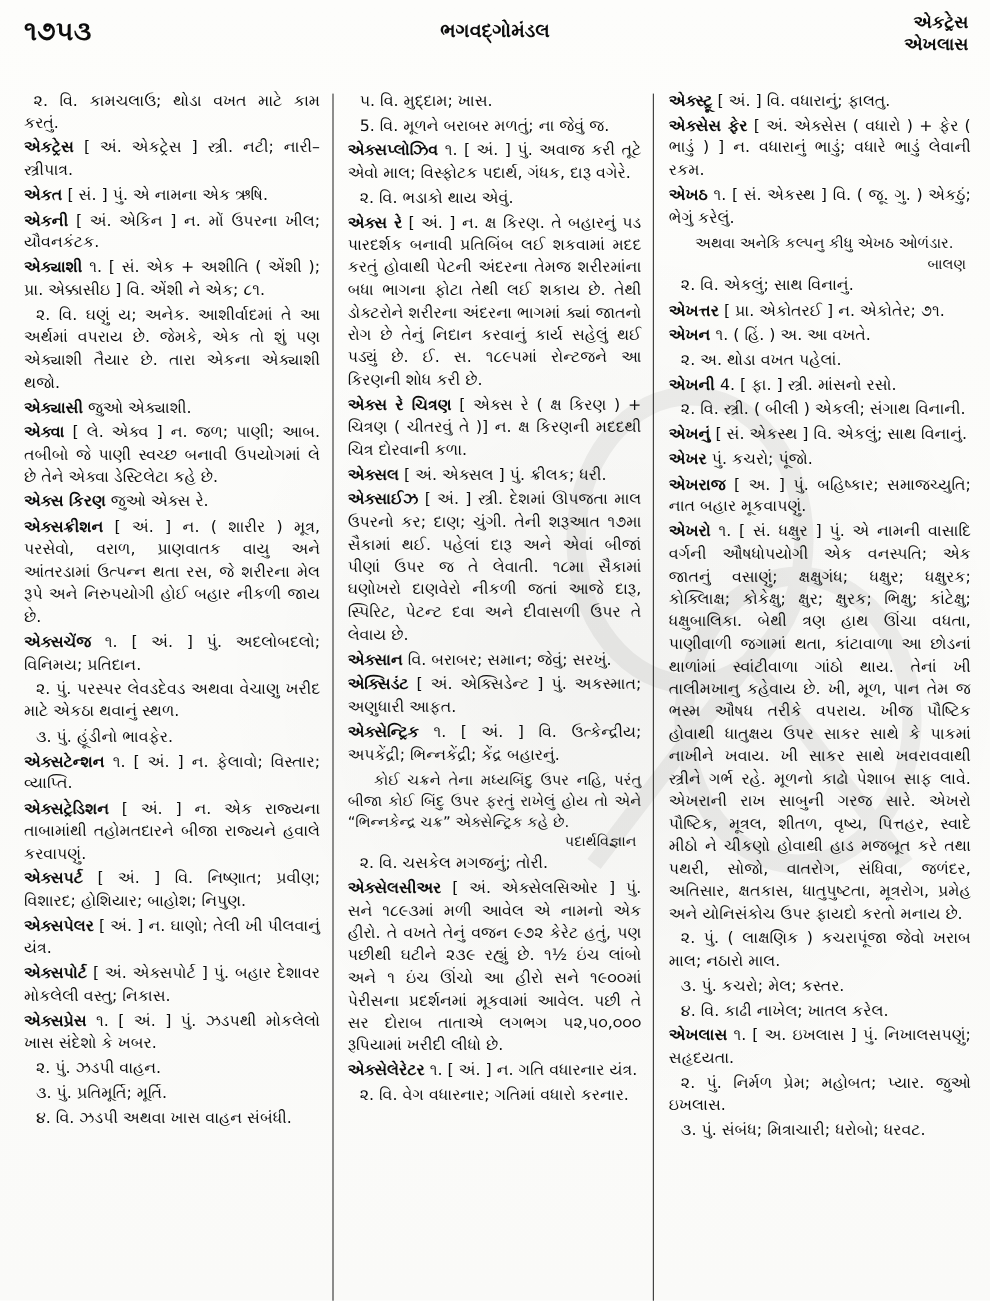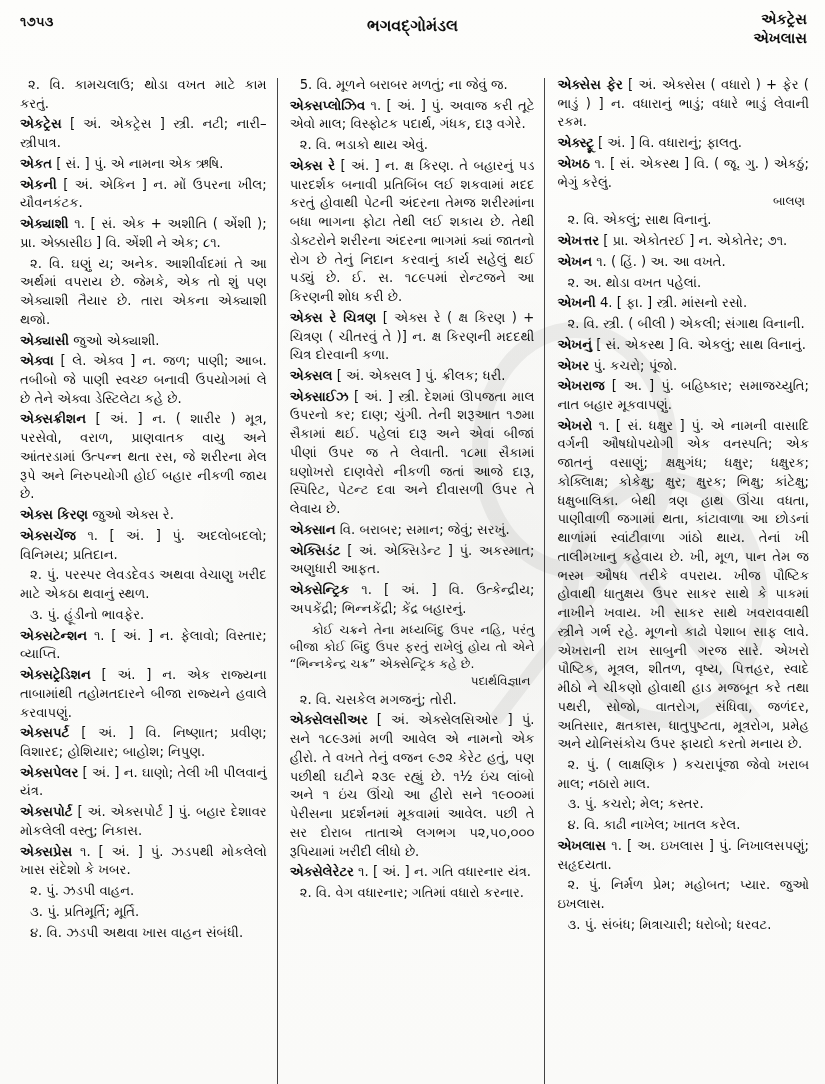--- a/index.html
+++ b/index.html
@@ -32,21 +32,21 @@
 
   
   .header{
     position:relative;
     height:46px;
     display:flex;
     align-items:flex-start;
     justify-content:space-between;
   }
   .folio{
-    font-size:13px;font-weight:700;
+    font-size:22px;font-weight:700;
     letter-spacing:.3px;
     padding-left:8px;
     padding-top:4px;
   }
   .runhead{
     position:absolute;left:0;right:0;top:6px;
     text-align:center;
     font-size:16px;font-weight:700;
   }
   .guides{
@@ -144,59 +144,61 @@
   <div class="cols">
     <div class="col c1">
         <p class="cont">૨. વિ. કામચલાઉ; થોડા વખત માટે કામ કરતું.</p>
         <p class="entry"><span class="hw">એકટ્રેસ</span><span> [ અં. એકટ્રેસ ] સ્ત્રી. નટી; નારી–સ્ત્રીપાત્ર.</span></p>
         <p class="entry"><span class="hw">એકત</span><span> [ સં. ] પું. એ નામના એક ઋષિ.</span></p>
         <p class="entry"><span class="hw">એકની</span><span> [ અં. એકિન ] ન. મોં ઉપરના ખીલ; યૌવનકંટક.</span></p>
         <p class="entry"><span class="hw">એક્યાશી</span><span> ૧. [ સં. એક + અશીતિ ( એંશી ); પ્રા. એક્કાસીઇ ] વિ. એંશી ને એક; ૮૧.</span></p>
         <p class="sense">૨. વિ. ઘણું ય; અનેક. આશીર્વાદમાં તે આ અર્થમાં વપરાય છે. જેમકે, એક તો શું પણ એક્યાશી તૈયાર છે. તારા એકના એક્યાશી થજો.</p>
         <p class="entry"><span class="hw">એક્યાસી</span><span> જુઓ એક્યાશી.</span></p>
         <p class="entry"><span class="hw">એક્વા</span><span> [ લે. એક્વ ] ન. જળ; પાણી; આબ. તબીબો જે પાણી સ્વચ્છ બનાવી ઉપયોગમાં લે છે તેને એક્વા ડેસ્ટિલેટા કહે છે.</span></p>
+        <p class="entry"><span class="hw">એક્સ કિરણ</span><span> જુઓ એક્સ રે.</span></p>
         <p class="entry"><span class="hw">એક્સક્રીશન</span><span> [ અં. ] ન. ( શારીર ) મૂત્ર, પરસેવો, વરાળ, પ્રાણવાતક વાયુ અને આંતરડામાં ઉત્પન્ન થતા રસ, જે શરીરના મેલ રૂપે અને નિરુપયોગી હોઈ બહાર નીકળી જાય છે.</span></p>
-        <p class="entry"><span class="hw">એક્સ કિરણ</span><span> જુઓ એક્સ રે.</span></p>
         <p class="entry"><span class="hw">એક્સચેંજ</span><span> ૧. [ અં. ] પું. અદલોબદલો; વિનિમય; પ્રતિદાન.</span></p>
         <p class="sense">૨. પું. પરસ્પર લેવડદેવડ અથવા વેચાણુ ખરીદ માટે એકઠા થવાનું સ્થળ.</p>
         <p class="sense">૩. પું. હૂંડીનો ભાવફેર.</p>
         <p class="entry"><span class="hw">એક્સટેન્શન</span><span> ૧. [ અં. ] ન. ફેલાવો; વિસ્તાર; વ્યાપ્તિ.</span></p>
         <p class="entry"><span class="hw">એક્સટ્રેડિશન</span><span> [ અં. ] ન. એક રાજ્યના તાબામાંથી તહોમતદારને બીજા રાજ્યને હવાલે કરવાપણું.</span></p>
         <p class="entry"><span class="hw">એક્સપર્ટ</span><span> [ અં. ] વિ. નિષ્ણાત; પ્રવીણ; વિશારદ; હોશિયાર; બાહોશ; નિપુણ.</span></p>
         <p class="entry"><span class="hw">એક્સપેલર</span><span> [ અં. ] ન. ઘાણો; તેલી ખી પીલવાનું યંત્ર.</span></p>
         <p class="entry"><span class="hw">એક્સપોર્ટ</span><span> [ અં. એક્સપોર્ટ ] પું. બહાર દેશાવર મોકલેલી વસ્તુ; નિકાસ.</span></p>
         <p class="entry"><span class="hw">એક્સપ્રેસ</span><span> ૧. [ અં. ] પું. ઝડપથી મોકલેલો ખાસ સંદેશો કે ખબર.</span></p>
         <p class="sense">૨. પું. ઝડપી વાહન.</p>
         <p class="sense">૩. પું. પ્રતિમૂર્તિ; મૂર્તિ.</p>
         <p class="sense">૪. વિ. ઝડપી અથવા ખાસ વાહન સંબંધી.</p>
       </div>
     <div class="rule"></div>
     <div class="col c2">
+        <p class="sense">૫. વિ. મુદ્દામ; ખાસ.</p>
         <p class="sense">5. વિ. મૂળને બરાબર મળતું; ના જેવું જ.</p>
         <p class="entry"><span class="hw">એક્સપ્લોઝિવ</span><span> ૧. [ અં. ] પું. અવાજ કરી તૂટે એવો માલ; વિસ્ફોટક પદાર્થ, ગંધક, દારૂ વગેરે.</span></p>
         <p class="sense">૨. વિ. ભડાકો થાય એવું.</p>
         <p class="entry"><span class="hw">એક્સ રે</span><span> [ અં. ] ન. ક્ષ કિરણ. તે બહારનું પડ પારદર્શક બનાવી પ્રતિબિંબ લઈ શકવામાં મદદ કરતું હોવાથી પેટની અંદરના તેમજ શરીરમાંના બધા ભાગના ફોટા તેથી લઈ શકાય છે. તેથી ડોક્ટરોને શરીરના અંદરના ભાગમાં ક્યાં જાતનો રોગ છે તેનું નિદાન કરવાનું કાર્ય સહેલું થઈ પડ્યું છે. ઈ. સ. ૧૮૯૫માં રોન્ટજને આ કિરણની શોધ કરી છે.</span></p>
         <p class="entry"><span class="hw">એક્સ રે ચિત્રણ</span><span> [ એક્સ રે ( ક્ષ કિરણ ) + ચિત્રણ ( ચીતરવું તે )] ન. ક્ષ કિરણની મદદથી ચિત્ર દોરવાની કળા.</span></p>
         <p class="entry"><span class="hw">એક્સલ</span><span> [ અં. એક્સલ ] પું. ક્રીલક; ધરી.</span></p>
         <p class="entry"><span class="hw">એક્સાઈઝ</span><span> [ અં. ] સ્ત્રી. દેશમાં ઊપજતા માલ ઉપરનો કર; દાણ; ચુંગી. તેની શરૂઆત ૧૭મા સૈકામાં થઈ. પહેલાં દારૂ અને એવાં બીજાં પીણાં ઉપર જ તે લેવાતી. ૧૮મા સૈકામાં ઘણોખરો દાણવેરો નીકળી જતાં આજે દારૂ, સ્પિરિટ, પેટન્ટ દવા અને દીવાસળી ઉપર તે લેવાય છે.</span></p>
         <p class="entry"><span class="hw">એક્સાન</span><span> વિ. બરાબર; સમાન; જેવું; સરખું.</span></p>
         <p class="entry"><span class="hw">એક્સિડંટ</span><span> [ અં. એક્સિડેન્ટ ] પું. અકસ્માત; અણુધારી આફત.</span></p>
         <p class="entry"><span class="hw">એક્સેન્ટ્રિક</span><span> ૧. [ અં. ] વિ. ઉત્કેન્દ્રીય; અપકેંદ્રી; ભિન્નકેંદ્રી; કેંદ્ર બહારનું.</span></p>
         <p class="quote">કોઈ ચક્રને તેના મધ્યબિંદુ ઉપર નહિ, પરંતુ બીજા કોઈ બિંદુ ઉપર ફરતું રાખેલું હોય તો એને “ભિન્નકેન્દ્ર ચક્ર” એક્સેન્ટ્રિક કહે છે.</p>
         <p class="attrib">પદાર્થવિજ્ઞાન</p>
         <p class="sense">૨. વિ. ચસકેલ મગજનું; તોરી.</p>
         <p class="entry"><span class="hw">એક્સેલસીઅર</span><span> [ અં. એક્સેલસિઓર ] પું. સને ૧૮૯૩માં મળી આવેલ એ નામનો એક હીરો. તે વખતે તેનું વજન ૯૭૨ કેરેટ હતું, પણ પછીથી ઘટીને ૨૩૯ રહ્યું છે. ૧½ ઇંચ લાંબો અને ૧ ઇંચ ઊંચો આ હીરો સને ૧૯૦૦માં પેરીસના પ્રદર્શનમાં મૂકવામાં આવેલ. પછી તે સર દોરાબ તાતાએ લગભગ ૫૨,૫૦,૦૦૦ રૂપિયામાં ખરીદી લીધો છે.</span></p>
         <p class="entry"><span class="hw">એક્સેલેરેટર</span><span> ૧. [ અં. ] ન. ગતિ વધારનાર યંત્ર.</span></p>
         <p class="sense">૨. વિ. વેગ વધારનાર; ગતિમાં વધારો કરનાર.</p>
       </div>
     <div class="rule"></div>
     <div class="col c3">
+        <p class="entry"><span class="hw">એક્સ્ટ્રૂ</span><span> [ અં. ] વિ. વધારાનું; ફાલતુ.</span></p>
         <p class="entry"><span class="hw">એક્સેસ ફેર</span><span> [ અં. એક્સેસ ( વધારો ) + ફેર ( ભાડું ) ] ન. વધારાનું ભાડું; વધારે ભાડું લેવાની રકમ.</span></p>
-        <p class="entry"><span class="hw">એક્સ્ટ્રૂ</span><span> [ અં. ] વિ. વધારાનું; ફાલતુ.</span></p>
         <p class="entry"><span class="hw">એખઠ</span><span> ૧. [ સં. એકસ્થ ] વિ. ( જૂ. ગુ. ) એકઠું; ભેગું કરેલું.</span></p>
+        <p class="quote">અથવા અનેકિ કલ્પનુ કીધુ એખઠ ઓળંડાર.</p>
         <p class="attrib">બાલણ</p>
         <p class="sense">૨. વિ. એકલું; સાથ વિનાનું.</p>
         <p class="entry"><span class="hw">એખત્તર</span><span> [ પ્રા. એકોતરઈ ] ન. એકોતેર; ૭૧.</span></p>
         <p class="entry"><span class="hw">એખન</span><span> ૧. ( હિં. ) અ. આ વખતે.</span></p>
         <p class="sense">૨. અ. થોડા વખત પહેલાં.</p>
         <p class="entry"><span class="hw">એખની</span><span> 4. [ ફા. ] સ્ત્રી. માંસનો રસો.</span></p>
         <p class="sense">૨. વિ. સ્ત્રી. ( બીલી ) એકલી; સંગાથ વિનાની.</p>
         <p class="entry"><span class="hw">એખનું</span><span> [ સં. એકસ્થ ] વિ. એકલું; સાથ વિનાનું.</span></p>
         <p class="entry"><span class="hw">એખર</span><span> પું. કચરો; પૂંજો.</span></p>
         <p class="entry"><span class="hw">એખરાજ</span><span> [ અ. ] પું. બહિષ્કાર; સમાજચ્યુતિ; નાત બહાર મૂકવાપણું.</span></p>

